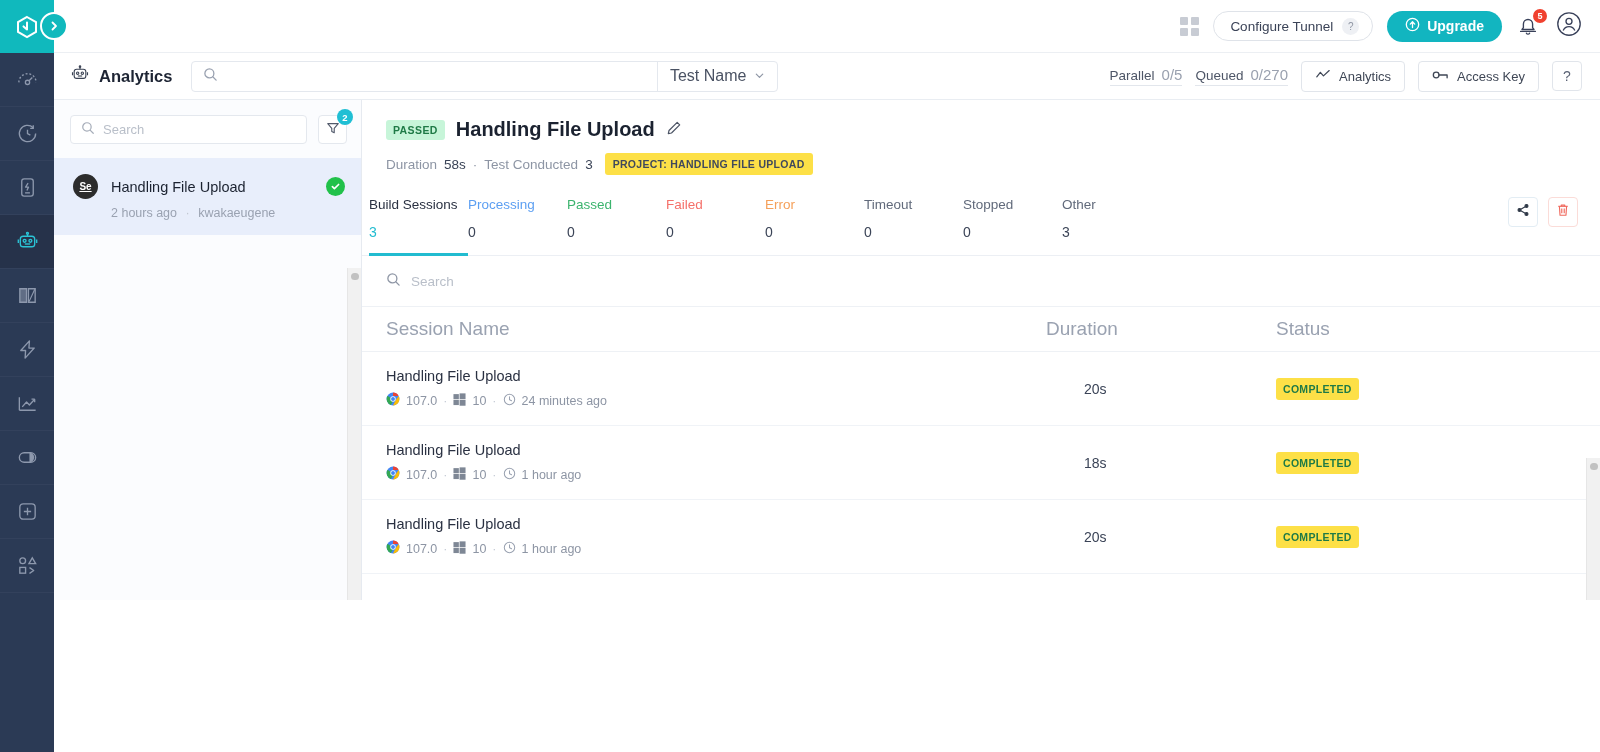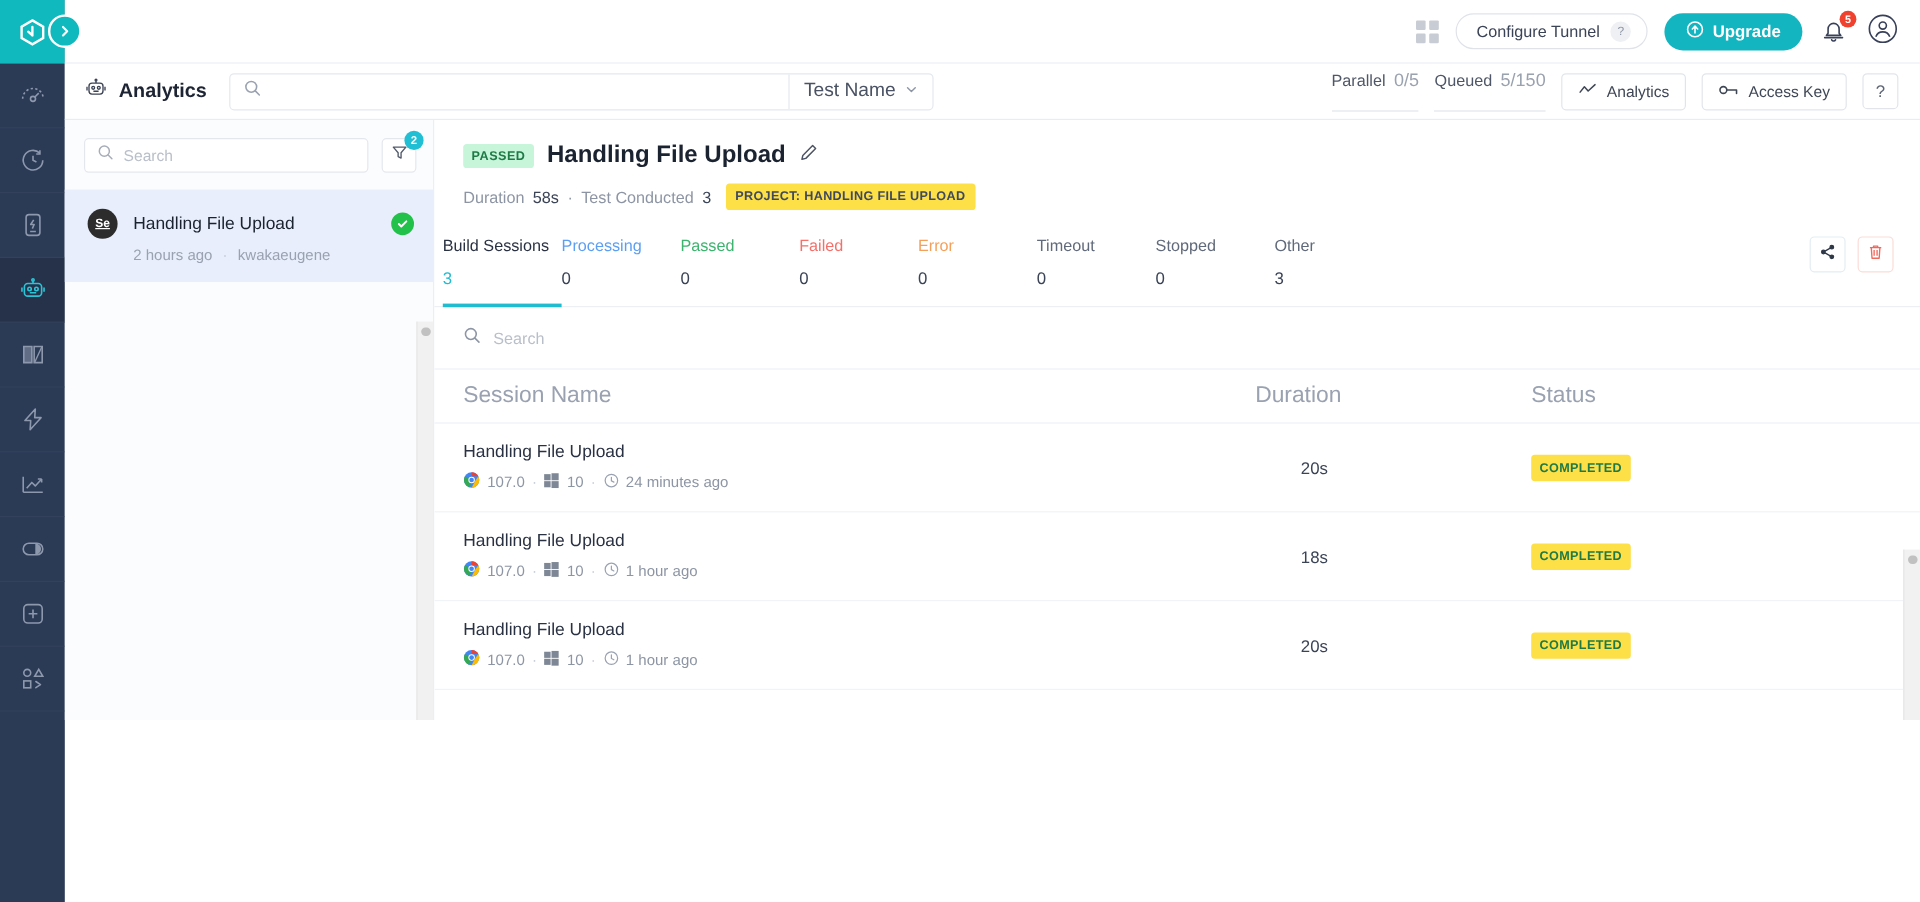--- a/index.html
+++ b/index.html
@@ -95,21 +95,21 @@
     width: 100%; font-family: "Liberation Sans", sans-serif; background: transparent;
   }
   .search-field input::placeholder { color: #b3b9c4; }
   .search-select {
     display: flex; align-items: center; gap: 8px;
     padding: 0 12px; height: 100%;
     border-left: 1px solid #e4e8ee; font-size: 16px; color: #4a5263;
     cursor: pointer; white-space: nowrap;
   }
   .subhead-right { margin-left: auto; display: flex; align-items: center; gap: 13px; }
-  .stat { display: flex; align-items: center; gap: 7px; border-bottom: 1.5px solid #e2e6ec; padding-bottom: 16px; }
+  .stat { display: flex; align-items: flex-end; gap: 7px; border-bottom: 1.5px solid #e2e6ec; padding-bottom: 2px; }
   .stat .lbl { font-size: 13.5px; color: #4e5667; }
   .stat .val { font-size: 15px; color: #9aa1af; }
   .ghost-btn {
     display: flex; align-items: center; gap: 8px;
     height: 31px; padding: 0 13px; border: 1px solid #e1e5eb;
     border-radius: 4px; background: #fff; font-size: 13px; color: #3f4756;
     cursor: pointer; white-space: nowrap;
   }
   .help-btn {
     width: 30px; height: 30px; border: 1px solid #e1e5eb; border-radius: 4px;
@@ -453,21 +453,21 @@
         </div>
       </div>
 
       <div class="subhead-right">
         <div class="stat">
           <span class="lbl">Parallel</span>
           <span class="val">0/5</span>
         </div>
         <div class="stat">
           <span class="lbl">Queued</span>
-          <span class="val">5/150</span>
+          <span class="val">0/270</span>
         </div>
         <button class="ghost-btn">
           <span>
             <svg width="16" height="16" viewBox="0 0 18 18" fill="none" stroke="#3f4756" stroke-width="1.4" stroke-linecap="round" stroke-linejoin="round">
               <path d="M2 11 L6 6 L9.5 10 L16 4"></path>
             </svg>
           </span>
           <span>Analytics</span>
         </button>
         <button class="ghost-btn">

